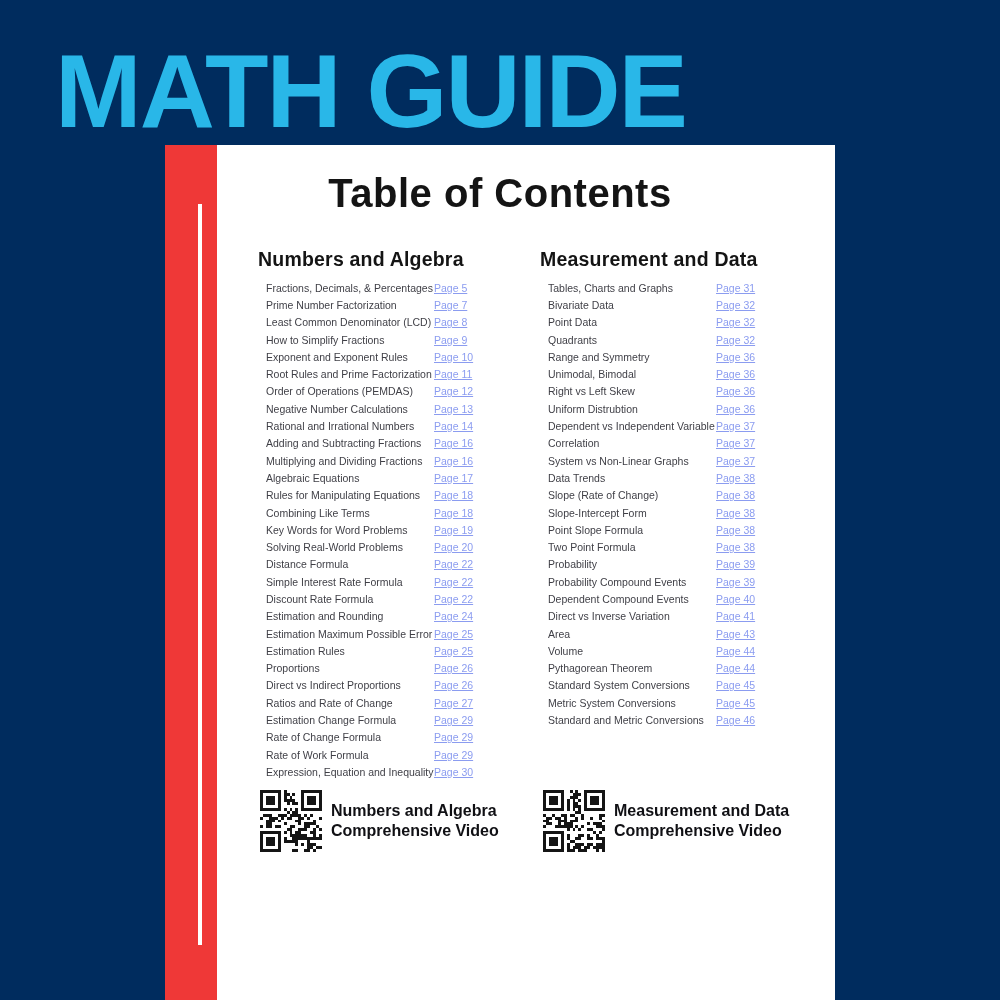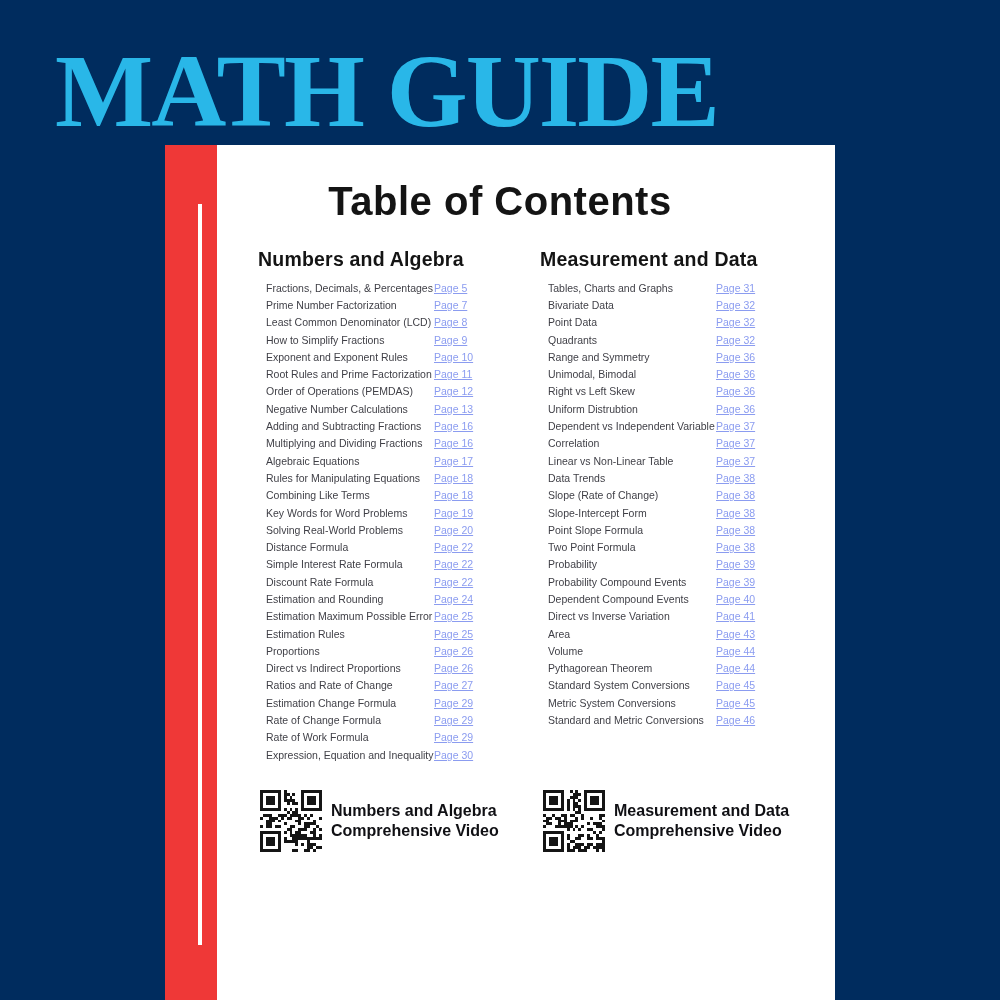--- a/index.html
+++ b/index.html
@@ -4,36 +4,36 @@
 <style>
   html,body{margin:0;padding:0;}
   body{
     width:1000px;height:1000px;position:relative;overflow:hidden;
     background:var(--background,#002c5e);
     font-family:"Liberation Sans",sans-serif;
   }
   .math-title{
     position:absolute;left:55px;top:39px;margin:0;
     font-size:104px;font-weight:900;line-height:1;letter-spacing:-2px;
-    color:var(--title,#29b7e8);white-space:nowrap;font-family:Liberation Serif, serif;
+    color:var(--title,#29b7e8);white-space:nowrap;
   }
   .page{
     position:absolute;left:165px;top:145px;width:670px;height:855px;
     background:#ffffff;
   }
   .stripe{
     position:absolute;left:0;top:0;width:52px;height:855px;
     background:var(--accent_stripe,#ef3837);
   }
   .stripe-line{
     position:absolute;left:33px;top:59px;width:3.5px;height:741px;
     background:#ffffff;
   }
   .toc-title{
-    position:absolute;left:0;top:34px;width:100%;margin:0;
+    position:absolute;left:0;top:26px;width:100%;margin:0;
     text-align:center;font-size:40px;font-weight:700;
     color:var(--heading,#141414);letter-spacing:0.5px;
   }
   .columns{
     position:absolute;left:93px;top:103px;display:flex;gap:37px;
   }
   .col{width:245px;}
   .col-heading{
     font-size:19.5px;font-weight:700;line-height:22px;margin:0 0 9px 0;
     color:var(--heading,#141414);letter-spacing:0.2px;white-space:nowrap;
@@ -101,20 +101,24 @@
           </div>
           <div class="row">
             <span class="lbl">Order of Operations (PEMDAS)</span>
             <a class="plink" href="#">Page 12</a>
           </div>
           <div class="row">
             <span class="lbl">Negative Number Calculations</span>
             <a class="plink" href="#">Page 13</a>
           </div>
           <div class="row">
+            <span class="lbl">Rational and Irrational Numbers</span>
+            <a class="plink" href="#">Page 14</a>
+          </div>
+          <div class="row">
             <span class="lbl">Adding and Subtracting Fractions</span>
             <a class="plink" href="#">Page 16</a>
           </div>
           <div class="row">
             <span class="lbl">Multiplying and Dividing Fractions</span>
             <a class="plink" href="#">Page 16</a>
           </div>
           <div class="row">
             <span class="lbl">Algebraic Equations</span>
             <a class="plink" href="#">Page 17</a>
@@ -226,21 +230,21 @@
           </div>
           <div class="row">
             <span class="lbl">Dependent vs Independent Variable</span>
             <a class="plink" href="#">Page 37</a>
           </div>
           <div class="row">
             <span class="lbl">Correlation</span>
             <a class="plink" href="#">Page 37</a>
           </div>
           <div class="row">
-            <span class="lbl">Linear vs Non-Linear Table</span>
+            <span class="lbl">System vs Non-Linear Graphs</span>
             <a class="plink" href="#">Page 37</a>
           </div>
           <div class="row">
             <span class="lbl">Data Trends</span>
             <a class="plink" href="#">Page 38</a>
           </div>
           <div class="row">
             <span class="lbl">Slope (Rate of Change)</span>
             <a class="plink" href="#">Page 38</a>
           </div>

